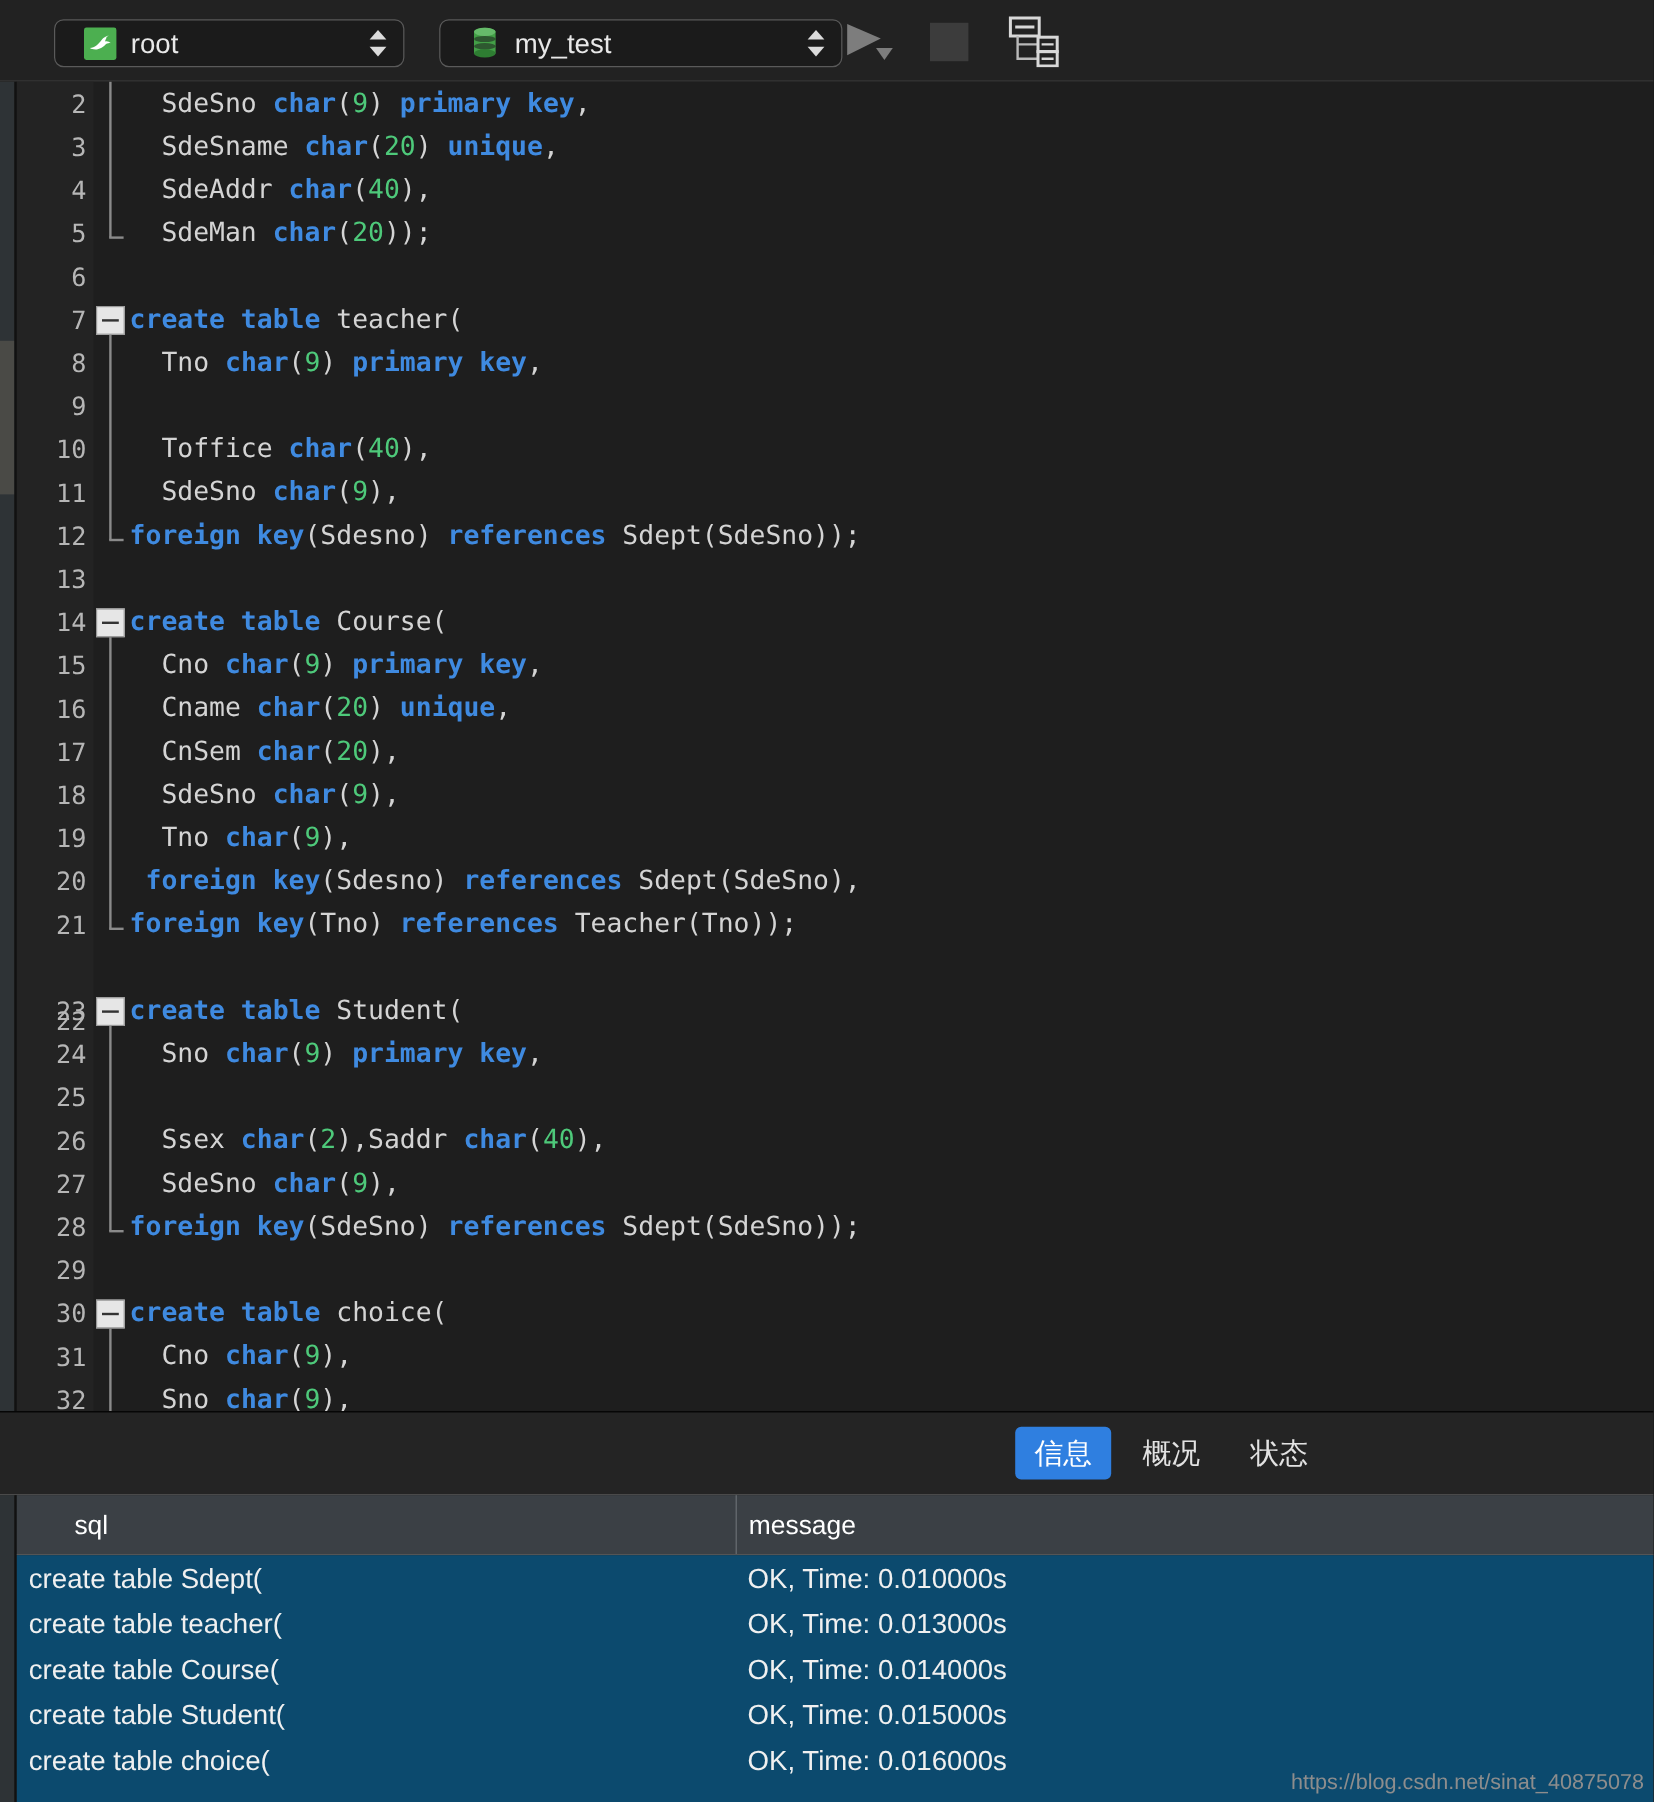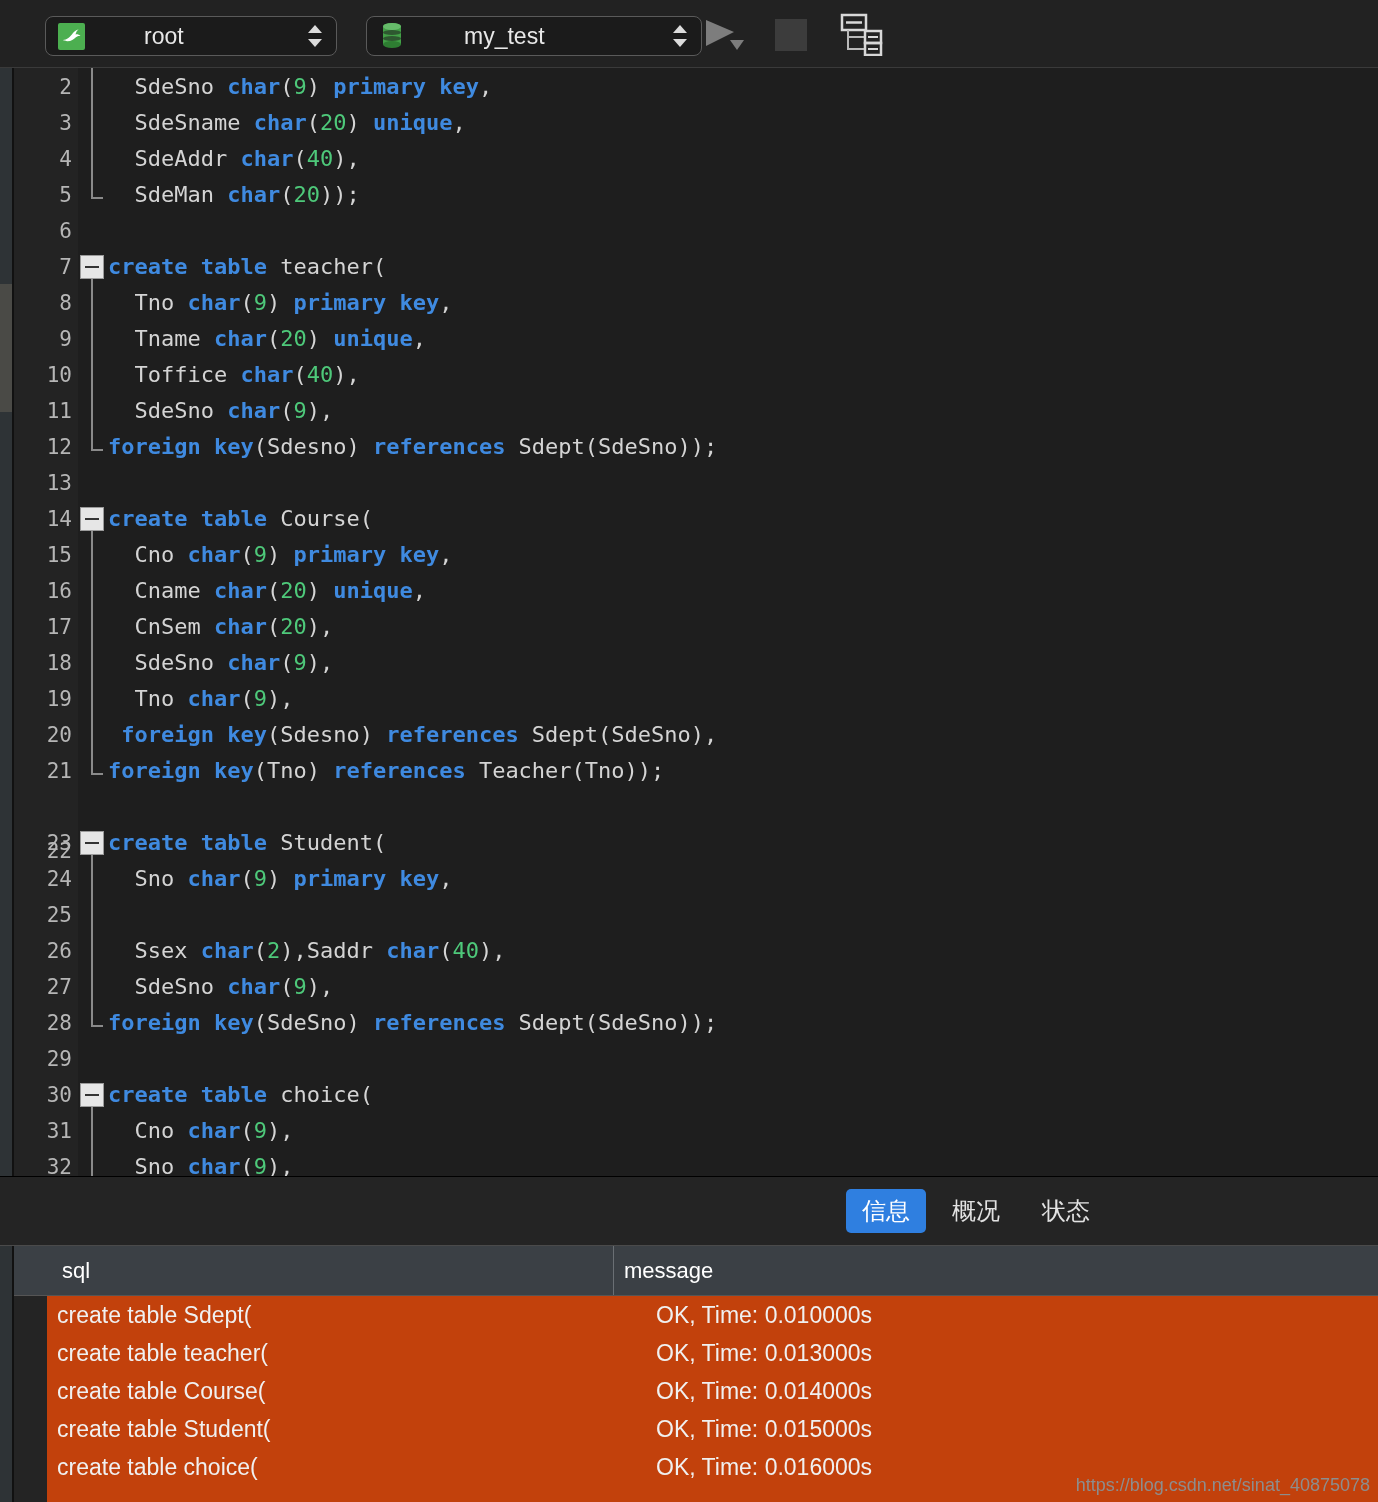--- a/index.html
+++ b/index.html
@@ -24,23 +24,22 @@
     background: #222222;
     border-bottom: 1px solid #3a3a3a;
   }
   .combo {
     position: absolute; top: 16px;
     height: 40px;
     background: #1b1b1b;
     border: 1px solid #5a5a5a;
     border-radius: 8px;
     display: flex; align-items: center;
-    padding: 0 8px 0 12px;
+    padding: 0 8px 0 24px;
     cursor: pointer;
-    gap: 47px;
   }
   #combo-user { left: 45px; width: 292px; }
   #combo-db   { left: 366px; width: 336px; }
   .combo-label {
     color: #e8e8e8;
     font-size: 23px;
     margin-left: 12px;
     flex: 1;
     white-space: nowrap;
     overflow: hidden;
@@ -228,22 +227,21 @@
     padding-left: 10px;
     white-space: nowrap;
     cursor: pointer;
   }
   .hcell.c0 { width: 599px; padding-left: 48px; }
   .hcell.c1 { flex: 1; border-left: 1px solid #6a6f74; }
 
   #grid-body {
     position: absolute; left: 14px; top: 50px;
     right: 0; bottom: 0;
-    background: #c2410c;
-    margin-left: 33px;
+    background: #0c4a6e;
   }
   .grow { display: flex; height: 38px; }
   .gcell {
     color: #f0f0f0;
     font-size: 23px;
     display: flex; align-items: center;
     padding-left: 10px;
     white-space: nowrap;
   }
   .gcell.c0 { width: 599px; }
@@ -371,21 +369,20 @@
         <div class="foldline" style="top: 1039px; height: 78px;"></div>
       </div>
     <div id="code-col">
         <div class="cl" style="top: 1px;"><span class="pl">  SdeSno </span><span class="kw">char</span><span class="pl">(</span><span class="num">9</span><span class="pl">) </span><span class="kw">primary key</span><span class="pl">,</span></div>
         <div class="cl" style="top: 37px;"><span class="pl">  SdeSname </span><span class="kw">char</span><span class="pl">(</span><span class="num">20</span><span class="pl">) </span><span class="kw">unique</span><span class="pl">,</span></div>
         <div class="cl" style="top: 73px;"><span class="pl">  SdeAddr </span><span class="kw">char</span><span class="pl">(</span><span class="num">40</span><span class="pl">),</span></div>
         <div class="cl" style="top: 109px;"><span class="pl">  SdeMan </span><span class="kw">char</span><span class="pl">(</span><span class="num">20</span><span class="pl">));</span></div>
         <div class="cl" style="top: 145px;"></div>
         <div class="cl" style="top: 181px;"><span class="kw">create table</span><span class="pl"> teacher(</span></div>
         <div class="cl" style="top: 217px;"><span class="pl">  Tno </span><span class="kw">char</span><span class="pl">(</span><span class="num">9</span><span class="pl">) </span><span class="kw">primary key</span><span class="pl">,</span></div>
-        <div class="cl" style="top: 253px;"><span class="pl">  Tname </span><span class="kw">char</span><span class="pl">(</span><span class="num">20</span><span class="pl">) </span><span class="kw">unique</span><span class="pl">,</span></div>
         <div class="cl" style="top: 289px;"><span class="pl">  Toffice </span><span class="kw">char</span><span class="pl">(</span><span class="num">40</span><span class="pl">),</span></div>
         <div class="cl" style="top: 325px;"><span class="pl">  SdeSno </span><span class="kw">char</span><span class="pl">(</span><span class="num">9</span><span class="pl">),</span></div>
         <div class="cl" style="top: 361px;"><span class="kw">foreign key</span><span class="pl">(Sdesno) </span><span class="kw">references</span><span class="pl"> Sdept(SdeSno));</span></div>
         <div class="cl" style="top: 397px;"></div>
         <div class="cl" style="top: 433px;"><span class="kw">create table</span><span class="pl"> Course(</span></div>
         <div class="cl" style="top: 469px;"><span class="pl">  Cno </span><span class="kw">char</span><span class="pl">(</span><span class="num">9</span><span class="pl">) </span><span class="kw">primary key</span><span class="pl">,</span></div>
         <div class="cl" style="top: 505px;"><span class="pl">  Cname </span><span class="kw">char</span><span class="pl">(</span><span class="num">20</span><span class="pl">) </span><span class="kw">unique</span><span class="pl">,</span></div>
         <div class="cl" style="top: 541px;"><span class="pl">  CnSem </span><span class="kw">char</span><span class="pl">(</span><span class="num">20</span><span class="pl">),</span></div>
         <div class="cl" style="top: 577px;"><span class="pl">  SdeSno </span><span class="kw">char</span><span class="pl">(</span><span class="num">9</span><span class="pl">),</span></div>
         <div class="cl" style="top: 613px;"><span class="pl">  Tno </span><span class="kw">char</span><span class="pl">(</span><span class="num">9</span><span class="pl">),</span></div>

